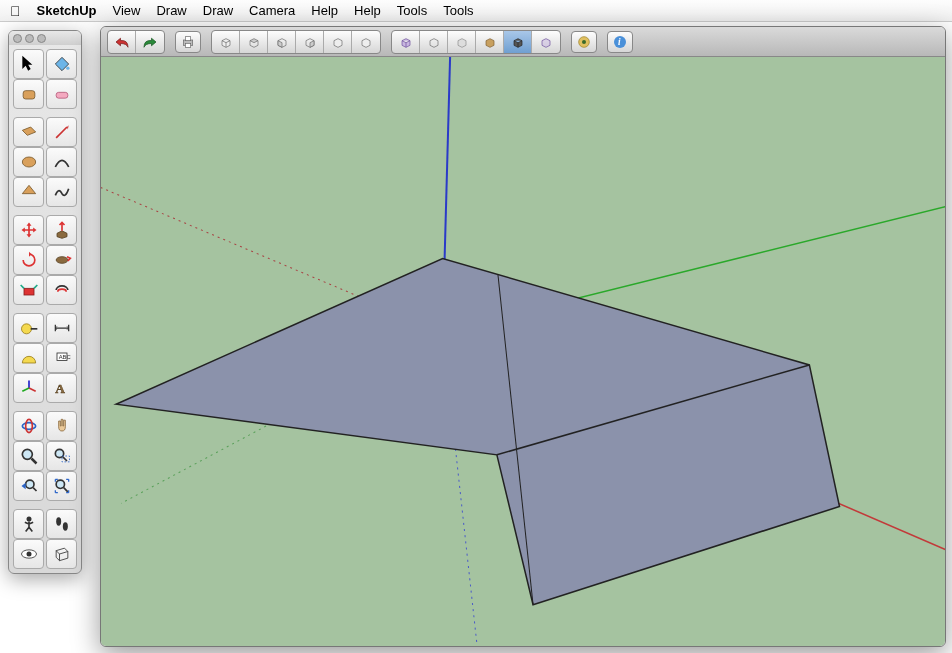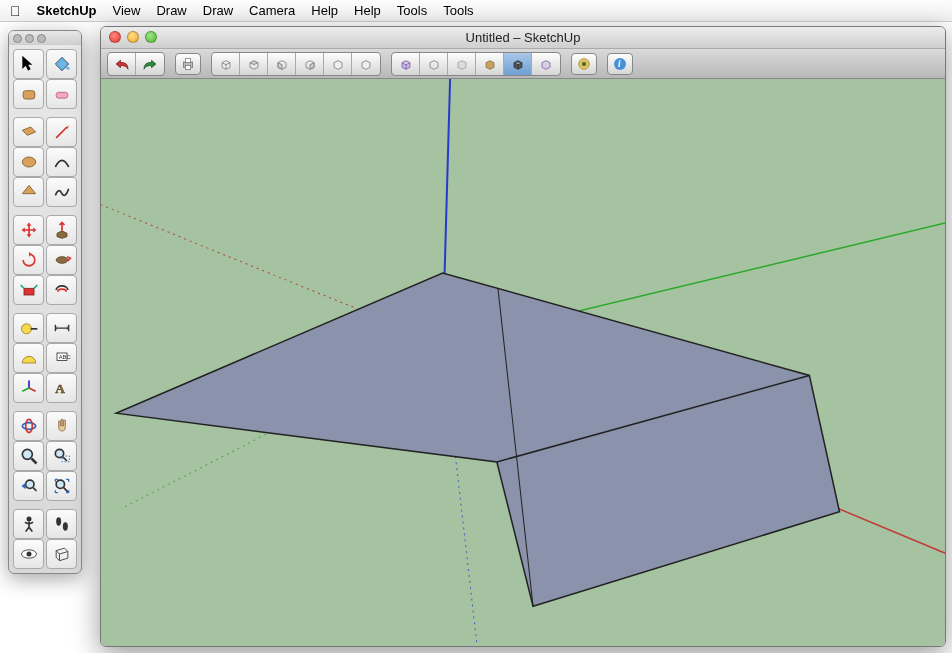--- a/index.html
+++ b/index.html
@@ -418,28 +418,20 @@
               <path d="M5 8 L15 5 L19 9 L9 12 Z" fill="none" stroke="#333"></path>
               <path d="M5 8 L5 16 L9 20 L9 12" fill="none" stroke="#333"></path>
               <path d="M9 20 L19 17 L19 9" fill="none" stroke="#333"></path>
             </svg>
           </div>
       </div>
     </div>
   </div>
 
   <div class="doc-window">
-    <div class="doc-titlebar">
-      <div class="lights">
-        <div class="tl tl-close"></div>
-        <div class="tl tl-min"></div>
-        <div class="tl tl-zoom"></div>
-      </div>
-      <div class="doc-title">Untitled – SketchUp</div>
-    </div>
     <div class="doc-toolbar">
       <div class="tb-group">
         <div class="tb-btn">
             <svg width="18" height="14" viewBox="0 0 24 18">
               <path d="M10 4 L4 9 L10 14 L10 11 Q18 11 20 16 Q20 6 10 7 Z" fill="#c33" stroke="#7a1f1f"></path>
             </svg>
           </div>
         <div class="tb-btn">
             <svg width="18" height="14" viewBox="0 0 24 18">
               <path d="M14 4 L20 9 L14 14 L14 11 Q6 11 4 16 Q4 6 14 7 Z" fill="#2a8a3a" stroke="#1c5a26"></path>

